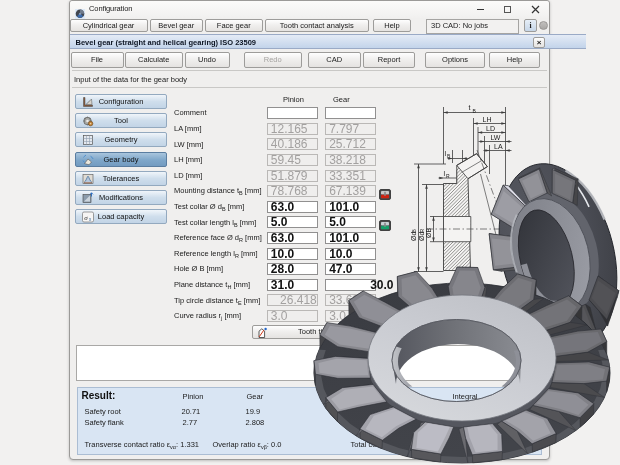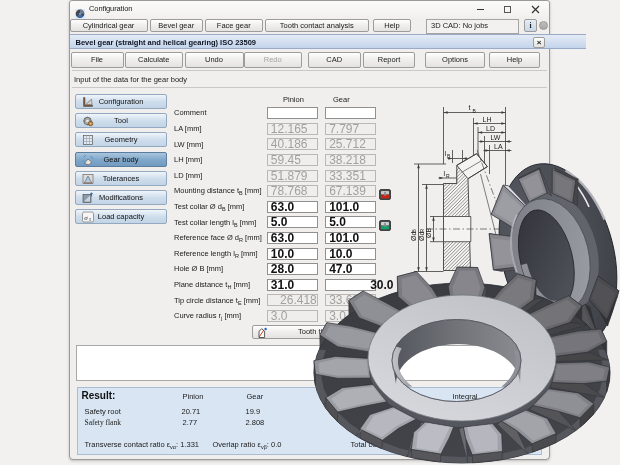--- a/index.html
+++ b/index.html
@@ -48,21 +48,21 @@
 <div class="btn" style="left:303px;top:17.8px;width:38px;height:13px;line-height:11px;">Help</div>
 <div class="abs" style="left:356px;top:17.8px;width:93px;height:15px;background:#f2f1f0;border:1px solid #a5a4a2;font-size:7.5px;line-height:11px;padding-left:4px;color:#222;">3D CAD: No jobs</div>
 <div class="btn" style="left:454px;top:17.8px;width:13px;height:13px;line-height:11px;background:linear-gradient(#e6eef7,#c6d6e8);font-weight:bold;font-family:'Liberation Serif',serif;">i</div>
 <div class="abs" style="left:469px;top:19.5px;width:9px;height:9px;border-radius:50%;background:linear-gradient(#c2c0be,#a8a6a4);border:1px solid #989694;"></div>
 <div class="abs" style="left:0;top:33px;width:516px;height:14.5px;background:linear-gradient(#e4ebf6,#c3d4ea);border-top:1px solid #9aaac6;border-bottom:1px solid #9aaac6;">
  <div class="abs" style="left:5.5px;top:2.5px;font-size:7.5px;font-weight:bold;color:#0c1422;">Bevel gear (straight and helical gearing) ISO 23509</div>
  <div class="btn" style="left:463px;top:1.5px;width:12px;height:11px;line-height:10px;font-size:8px;font-weight:bold;">×</div>
 </div>
 <div class="btn" style="left:0.5px;top:51px;width:53px;height:16px;line-height:14px;text-align:center;">File</div>
 <div class="btn" style="left:55px;top:51px;width:57.5px;height:16px;line-height:14px;">Calculate</div>
-<div class="btn" style="left:114.5px;top:51px;width:59px;height:16px;line-height:14px;">Undo</div>
+<div class="btn" style="left:114.5px;top:51px;width:45px;height:16px;line-height:14px;">Undo</div>
 <div class="btn" style="left:174px;top:51px;width:57.5px;height:16px;line-height:14px;color:#a6a4a2;">Redo</div>
 <div class="btn" style="left:238px;top:51px;width:52.5px;height:16px;line-height:14px;">CAD</div>
 <div class="btn" style="left:293px;top:51px;width:52px;height:16px;line-height:14px;">Report</div>
 <div class="btn" style="left:355px;top:51px;width:60px;height:16px;line-height:14px;">Options</div>
 <div class="btn" style="left:419px;top:51px;width:51px;height:16px;line-height:14px;">Help</div>
 <div class="abs" style="left:2px;top:69px;width:475px;border-top:1px solid #c9c8c6;"></div>
 <div class="t" style="left:4px;top:74px;">Input of the data for the gear body</div>
 <div class="abs" style="left:2px;top:86px;width:475px;border-top:1px solid #c9c8c6;"></div>
 <div class="sbtn" style="top:93.0px;"><span class="ic"><svg width="12" height="12" viewBox="0 0 12 12">
           <path d="M1.5,10.5 L10.5,10.5 L10.5,9 L3,9 L3,1.5 L1.5,1.5 Z" fill="#8a5a3a" stroke="#444" stroke-width="0.5"></path>
@@ -164,21 +164,21 @@
         </svg></span>
  <span style="margin-left:45px;">Tooth tip chamfer</span></div>
 <div class="abs" style="left:6px;top:343.5px;width:466px;height:36px;background:#fff;border:1px solid #a9a8a6;"></div>
 <div class="abs" style="left:6.5px;top:385.5px;width:465.5px;height:68.5px;background:#d9e5f3;border:1px solid #abbdd3;">
  <div class="abs" style="left:4px;top:2.5px;font-weight:bold;font-size:10px;color:#111;">Result:</div>
  <div class="t" style="left:105px;top:4.5px;">Pinion</div>
  <div class="t" style="left:169px;top:4.5px;">Gear</div>
  <div class="t" style="left:7px;top:19px;">Safety root</div>
  <div class="t" style="left:104px;top:19px;">20.71</div>
  <div class="t" style="left:168px;top:19px;">19.9</div>
- <div class="t" style="left:7px;top:30.5px;font-family:Liberation Serif, serif;">Safety flank</div>
+ <div class="t" style="left:7px;top:30.5px;">Safety flank</div>
  <div class="t" style="left:105px;top:30.5px;">2.77</div>
  <div class="t" style="left:168px;top:30.5px;">2.808</div>
  <div class="t" style="left:375px;top:4.5px;">Integral</div>
  <div class="t" style="left:7px;top:52px;">Transverse contact ratio ε<sub>vα</sub>: 1.331</div>
  <div class="t" style="left:135px;top:52px;">Overlap ratio ε<sub>vβ</sub>: 0.0</div>
  <div class="t" style="left:273px;top:52px;">Total contact ratio ε<sub>vγ</sub>: 1.331</div>
 </div>
 </div>
 <svg class="abs" style="left:0;top:0;z-index:5;pointer-events:none;" width="620" height="465" viewBox="0 0 620 465">
 <defs>

